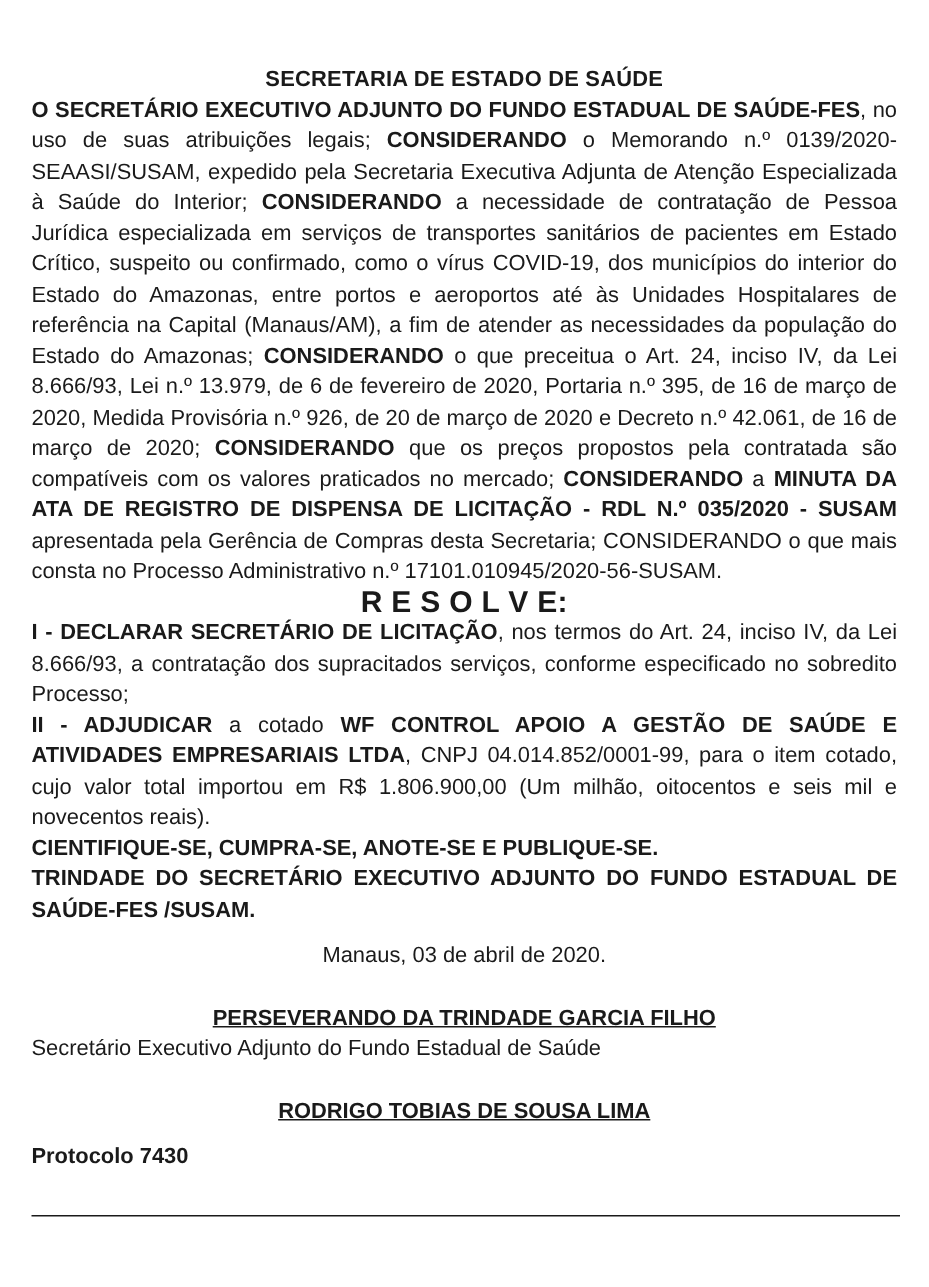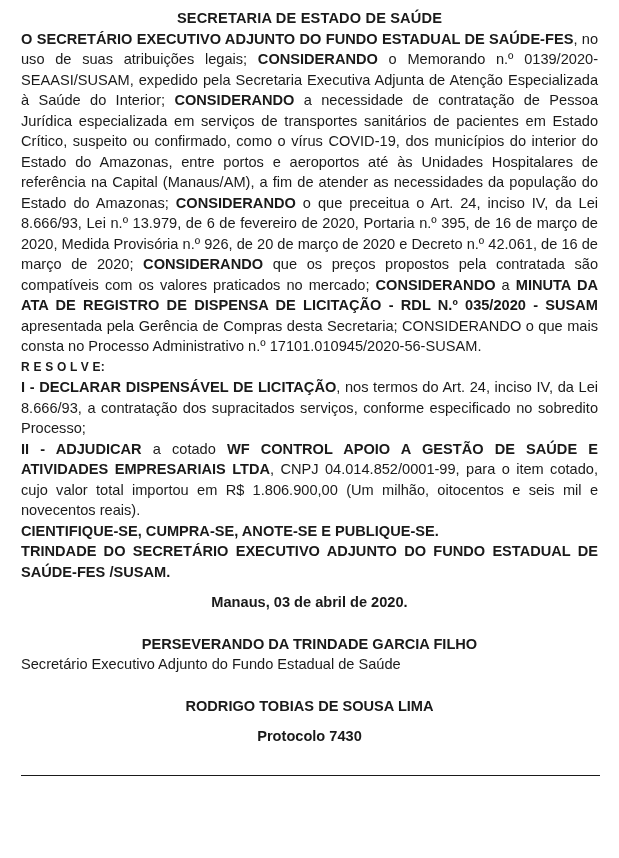--- a/index.html
+++ b/index.html
@@ -15,64 +15,66 @@
     color: #1a1a1a;
     -webkit-font-smoothing: antialiased;
   }
   .page {
     position: relative;
     width: 619px;
     height: 786px;
     box-sizing: border-box;
     padding: 8px 21px 0 21px;
     background: #ffffff;
+    margin-top: 35px;
   }
   .doc-title {
     text-align: center;
     font-weight: bold;
     font-size: 14.6px;
     line-height: 20.5px;
     letter-spacing: 0.15px;
   }
   .para {
     text-align: justify;
     text-justify: inter-word;
     font-size: 14.6px;
     line-height: 20.5px;
     margin: 0;
     hyphens: manual;
   }
   .b { font-weight: bold; }
   .resolve {
+    text-align: center;
     font-weight: bold;
-    font-size: 12px;
+    font-size: 20px;
     line-height: 20.5px;
     letter-spacing: 0.2px;
   }
   .center-line {
     text-align: center;
     font-size: 14.6px;
     line-height: 20.5px;
-    font-weight: bold;
   }
   .sig-name {
     text-align: center;
     font-weight: bold;
     font-size: 14.6px;
     line-height: 20.5px;
+    text-decoration: underline;
   }
   .sig-role {
     text-align: left;
     font-size: 14.6px;
     line-height: 20.5px;
   }
   .spacer-sm { height: 10px; }
   .spacer-md { height: 21px; }
   .protocol {
-    text-align: center;
+    text-align: left;
     font-weight: bold;
     font-size: 14.6px;
     line-height: 20.5px;
     padding-right: 0px;
   }
   .bottom-rule {
     position: absolute;
     left: 21px;
     right: 19px;
     bottom: 10px;
@@ -87,21 +89,21 @@
 
 <div class="page">
 
   <div class="doc-title">SECRETARIA DE ESTADO DE SAÚDE</div>
 
 
   <p class="para"><span class="b">O SECRETÁRIO EXECUTIVO ADJUNTO DO FUNDO ESTADUAL DE SAÚDE-FES</span><span>, no uso de suas atribuições legais; </span><span class="b">CONSIDERANDO</span><span> o Memorando n.º 0139/2020-SEAASI/SUSAM, expedido pela Secretaria Executiva Adjunta de Atenção Especializada à Saúde do Interior; </span><span class="b">CONSIDERANDO</span><span> a necessidade de contratação de Pessoa Jurídica especializada em serviços de transportes sanitários de pacientes em Estado Crítico, suspeito ou confirmado, como o vírus COVID-19, dos municípios do interior do Estado do Amazonas, entre portos e aeroportos até às Unidades Hospitalares de referência na Capital (Manaus/AM), a fim de atender as necessidades da população do Estado do Amazonas; </span><span class="b">CONSIDERANDO</span><span> o que preceitua o Art. 24, inciso IV, da Lei 8.666/93, Lei n.º 13.979, de 6 de fevereiro de 2020, Portaria n.º 395, de 16 de março de 2020, Medida Provisória n.º 926, de 20 de março de 2020 e Decreto n.º 42.061, de 16 de março de 2020; </span><span class="b">CONSIDERANDO</span><span> que os preços propostos pela contratada são compatíveis com os valores praticados no mercado; </span><span class="b">CONSIDERANDO</span><span> a </span><span class="b">MINUTA DA ATA DE REGISTRO DE DISPENSA DE LICITAÇÃO - RDL N.º 035/2020 - SUSAM</span><span> apresentada pela Gerência de Compras desta Secretaria; CONSIDERANDO o que mais consta no Processo Administrativo n.º 17101.010945/2020-56-SUSAM.</span></p>
 
   <div class="resolve">R E S O L V E:</div>
 
-  <p class="para"><span class="b">I - DECLARAR DISPENSÁVEL DE LICITAÇÃO</span><span>, nos termos do Art. 24, inciso IV, da Lei 8.666/93, a contratação dos supracitados serviços, conforme especificado no sobredito Processo;</span></p>
+  <p class="para"><span class="b">I - DECLARAR SECRETÁRIO DE LICITAÇÃO</span><span>, nos termos do Art. 24, inciso IV, da Lei 8.666/93, a contratação dos supracitados serviços, conforme especificado no sobredito Processo;</span></p>
 
   <p class="para"><span class="b">II - ADJUDICAR</span><span> a cotado </span><span class="b">WF CONTROL APOIO A GESTÃO DE SAÚDE E ATIVIDADES EMPRESARIAIS LTDA</span><span>, CNPJ 04.014.852/0001-99, para o item cotado, cujo valor total importou em R$ 1.806.900,00 (Um milhão, oitocentos e seis mil e novecentos reais).</span></p>
 
   <div class="para" style="font-weight:bold;">CIENTIFIQUE-SE, CUMPRA-SE, ANOTE-SE E PUBLIQUE-SE.</div>
 
   <p class="para" style="font-weight:bold;">TRINDADE DO SECRETÁRIO EXECUTIVO ADJUNTO DO FUNDO ESTADUAL DE SAÚDE-FES /SUSAM.</p>
 
   <div class="spacer-sm"></div>
 
   <div class="center-line">Manaus, 03 de abril de 2020.</div>

